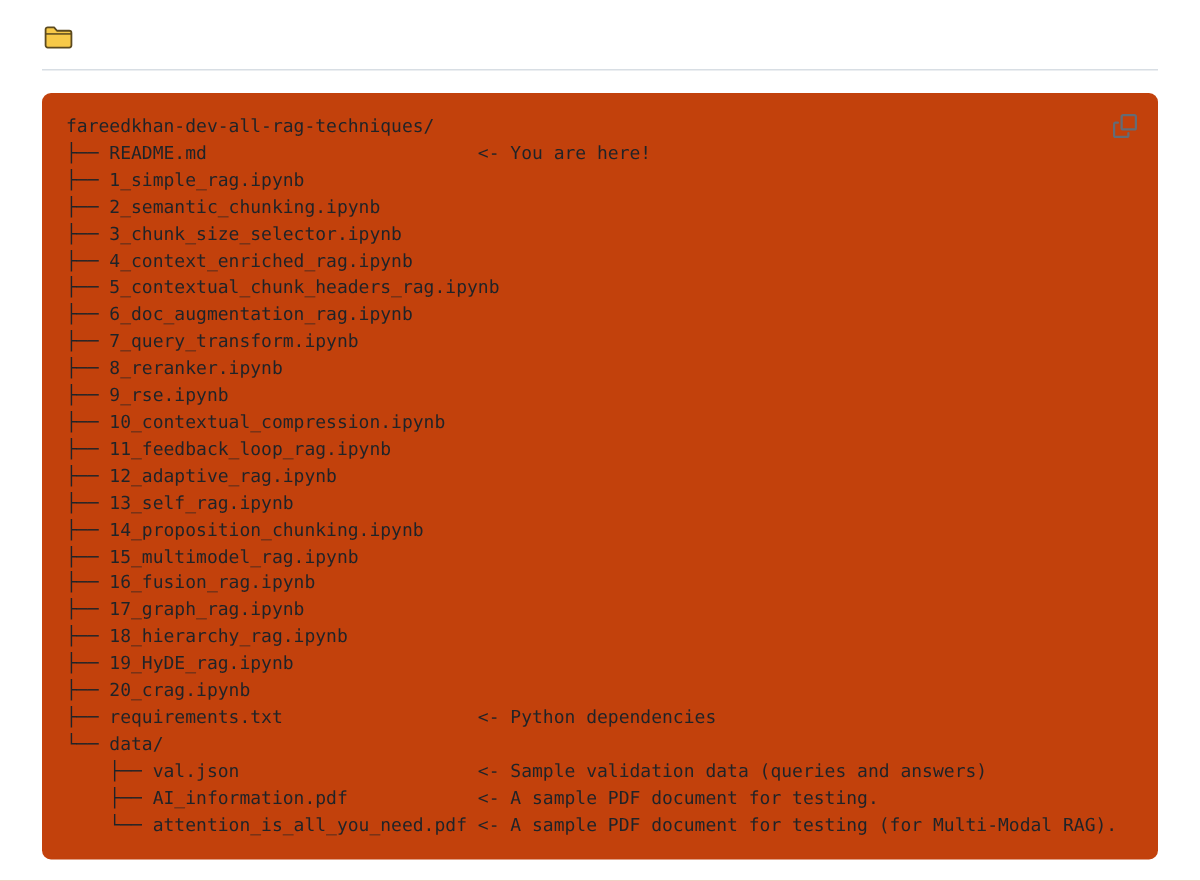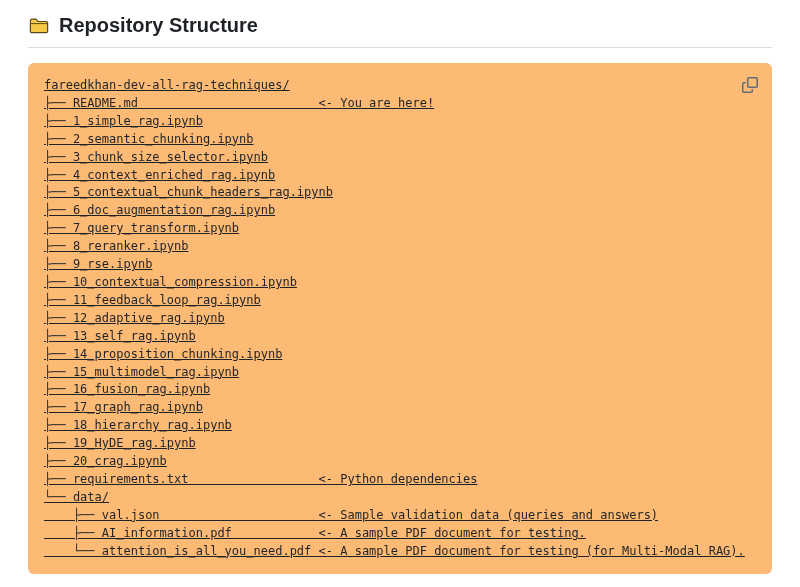--- a/index.html
+++ b/index.html
@@ -24,24 +24,23 @@
     padding-bottom: 10px;
     border-bottom: 1px solid #d8dee4;
   }
   .folder-icon-wrap {
     display: inline-flex;
     align-items: center;
   }
   .codeblock {
     position: relative;
     margin-top: 15px;
-    background: #fdba74;
+    background: #c2410c;
     border-radius: 6px;
     padding: 14px 16px;
-    text-decoration: underline;
   }
   .codeblock pre {
     font-family: "DejaVu Sans Mono", "Liberation Mono", monospace;
     font-size: 12px;
     line-height: 17.9px;
     color: #1f2328;
     white-space: pre;
     overflow-x: auto;
   }
   .copy-btn {
@@ -64,21 +63,20 @@
 
 <div class="page">
 
   <h2 class="heading">
     <span class="folder-icon-wrap">
       <svg width="22" height="22" viewBox="0 0 24 24" aria-hidden="true">
         <path d="M2.6 6.2 A1.6 1.6 0 0 1 4.2 4.6 h4.6 l2.1 2.5 h8.9 a1.6 1.6 0 0 1 1.6 1.6 v9 a1.6 1.6 0 0 1 -1.6 1.6 h-15.6 a1.6 1.6 0 0 1 -1.6 -1.6 Z" fill="#f7c948" stroke="#5c4a1f" stroke-width="1.3" stroke-linejoin="round"></path>
         <path d="M2.6 9.4 h18.8" stroke="#5c4a1f" stroke-width="1.1"></path>
       </svg>
     </span>
-    <span>Repository Structure</span>
   </h2>
 
   <div class="codeblock">
     <pre>fareedkhan-dev-all-rag-techniques/
 ├── README.md                         &lt;- You are here!
 ├── 1_simple_rag.ipynb
 ├── 2_semantic_chunking.ipynb
 ├── 3_chunk_size_selector.ipynb
 ├── 4_context_enriched_rag.ipynb
 ├── 5_contextual_chunk_headers_rag.ipynb

